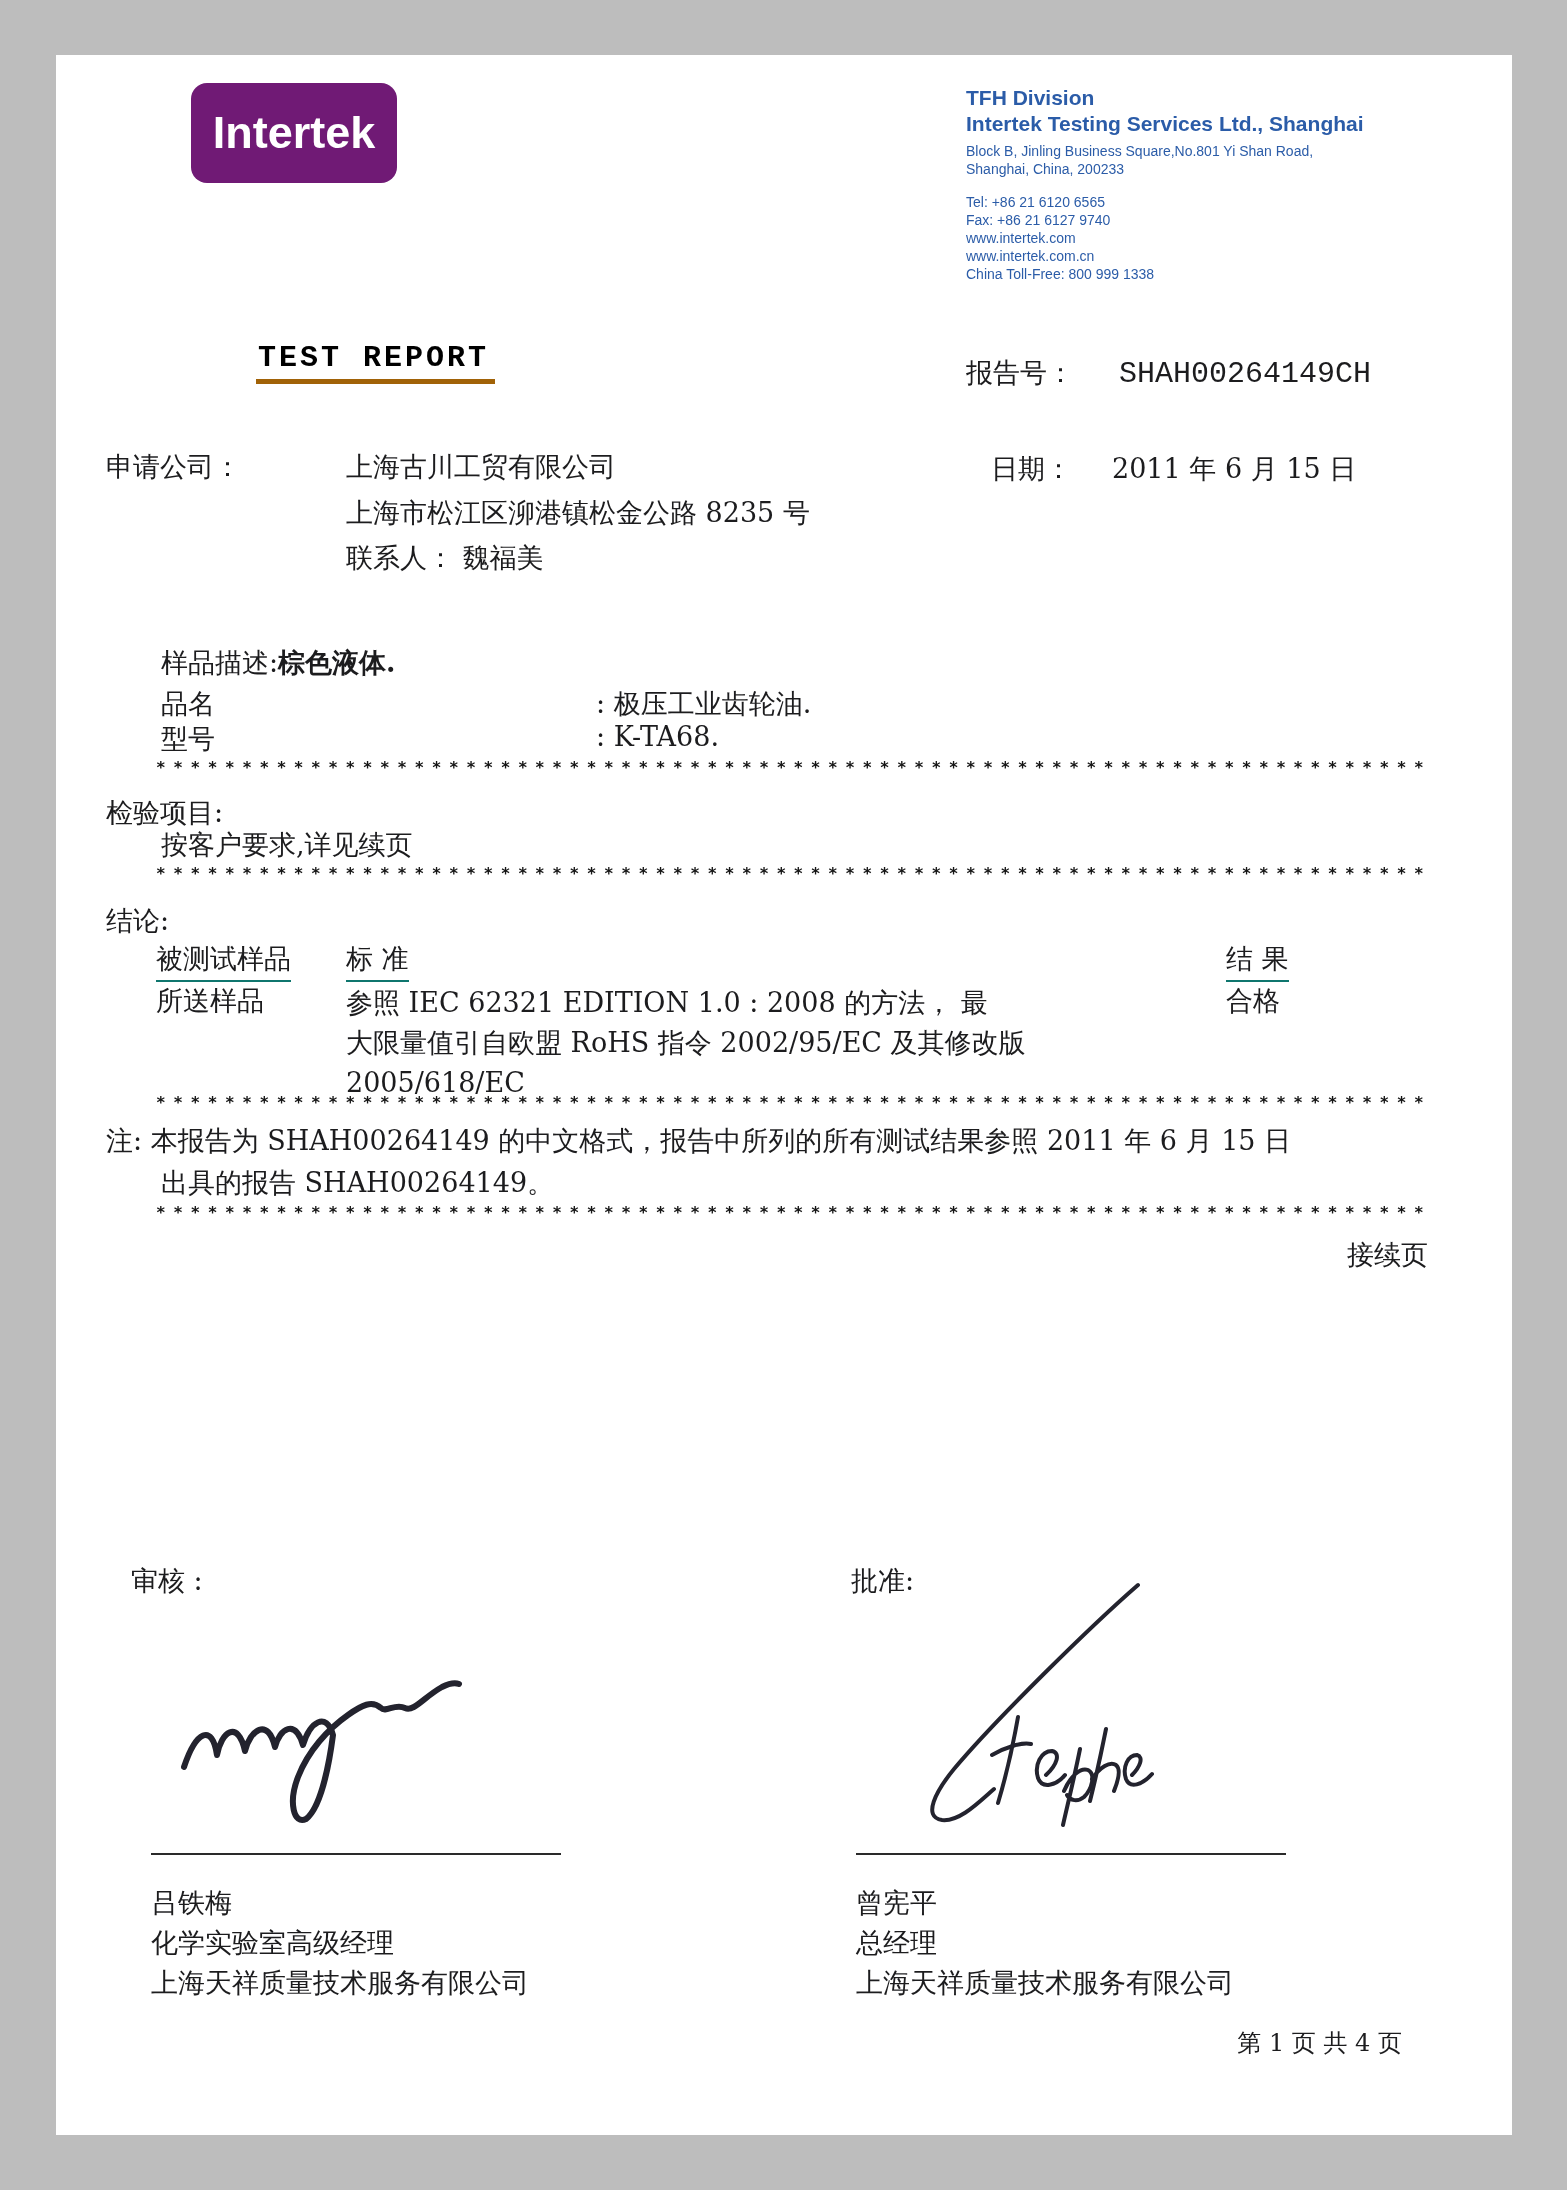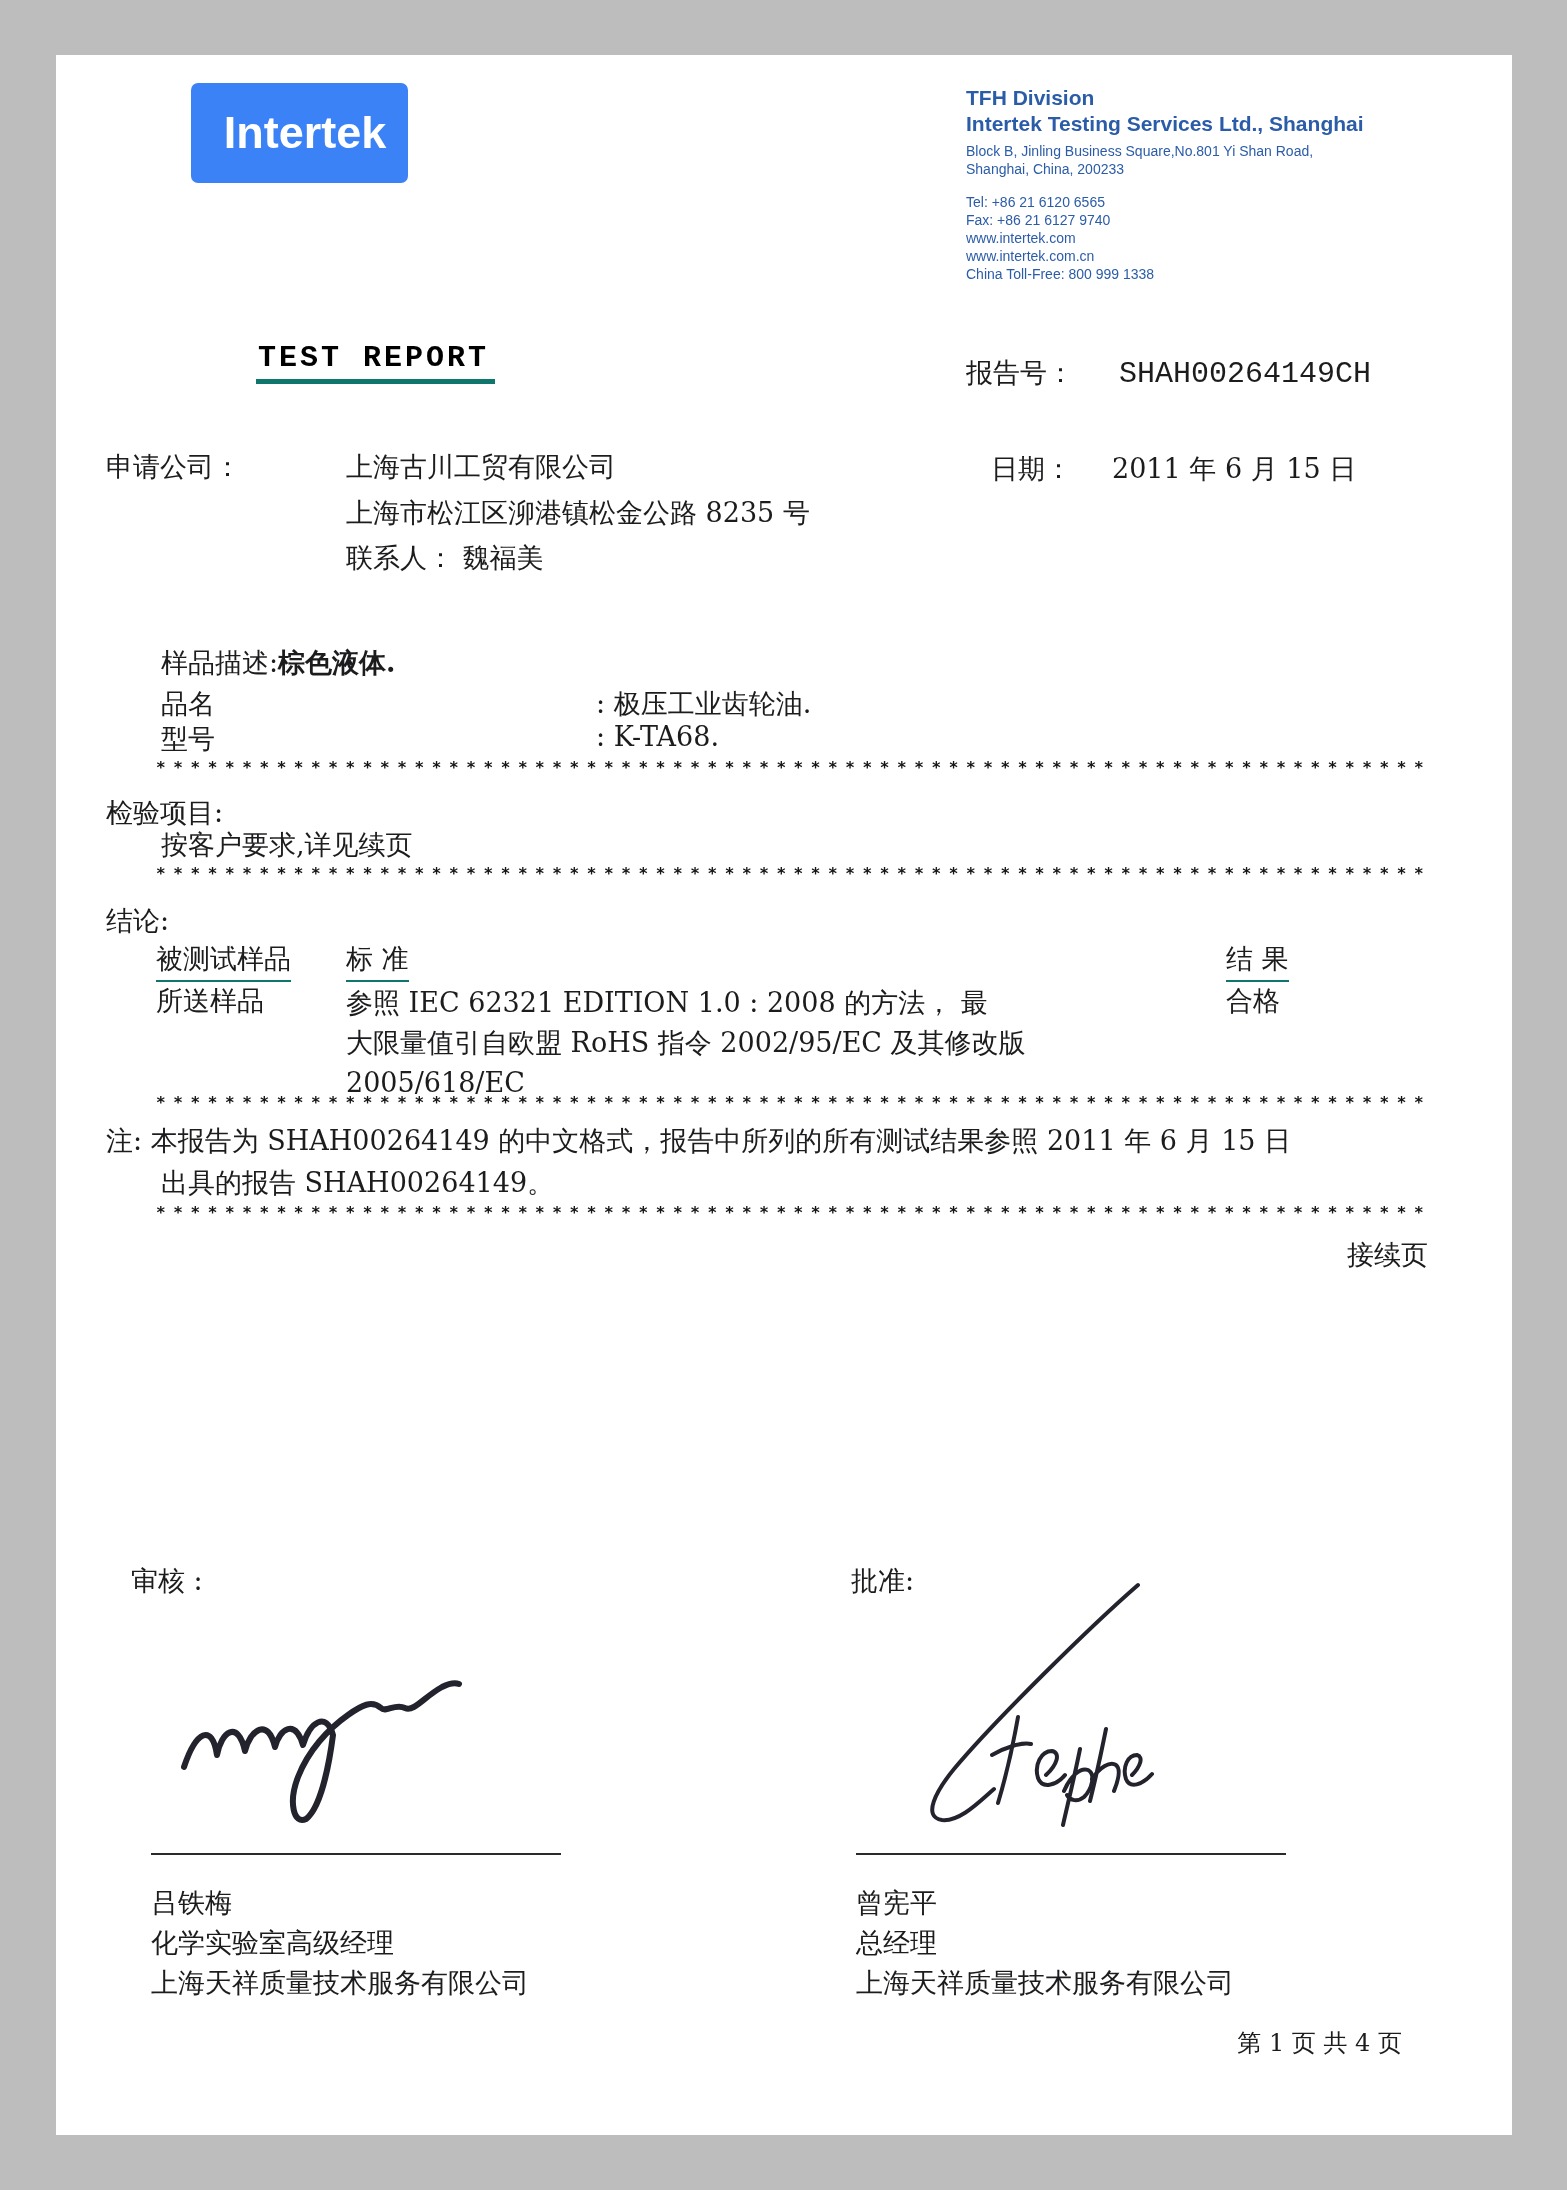--- a/index.html
+++ b/index.html
@@ -12,34 +12,34 @@
   .page{
     position:absolute;left:56px;top:55px;
     width:1456px;height:2080px;
     background:#ffffff;
   }
   .abs{position:absolute;}
   .cn{font-family:"DejaVu Serif",serif;font-size:27px;color:#1c1c1e;white-space:nowrap;}
   .mono{font-family:"Liberation Mono","DejaVu Sans Mono",monospace;}
   .logo{
     left:135px;top:28px;width:206px;height:100px;
-    background:#3b82f6;border-radius:7px;
+    background:#701a75;border-radius:16px;
     display:flex;align-items:center;justify-content:center;
     color:#ffffff;font-family:"Liberation Sans",sans-serif;
-    font-weight:700;font-size:45px;letter-spacing:0px;padding-left:11px;
+    font-weight:700;font-size:45px;letter-spacing:0px;
   }
   .hdr{left:910px;top:30px;width:548px;color:#2b5ca8;font-family:"Liberation Sans",sans-serif;}
   .hdr-title{font-size:21px;font-weight:700;line-height:26px;}
   .hdr-addr{font-size:14px;line-height:18px;margin-top:5px;}
   .hdr-contact{font-size:14px;line-height:18px;margin-top:15px;}
   .report-title{
     left:200px;top:286px;
     font-family:"Liberation Mono","DejaVu Sans Mono",monospace;
     font-size:30px;font-weight:700;letter-spacing:3px;color:#000;
-    border-bottom:5px solid #0f766e;padding:0 6px 4px 2px;
+    border-bottom:5px solid #a16207;padding:0 6px 4px 2px;
   }
   .kv{display:flex;align-items:baseline;}
   .sep{
     font-family:"DejaVu Sans Mono",monospace;font-weight:700;
     font-size:16px;letter-spacing:7.6px;white-space:nowrap;
     overflow:hidden;width:1290px;color:#151515;
   }
   .uhead{border-bottom:2px solid #0f766e;padding-bottom:3px;}
   .std-lines{line-height:40px;white-space:nowrap;}
   .sigline{border-top:2px solid #2a2a2a;height:0;}

